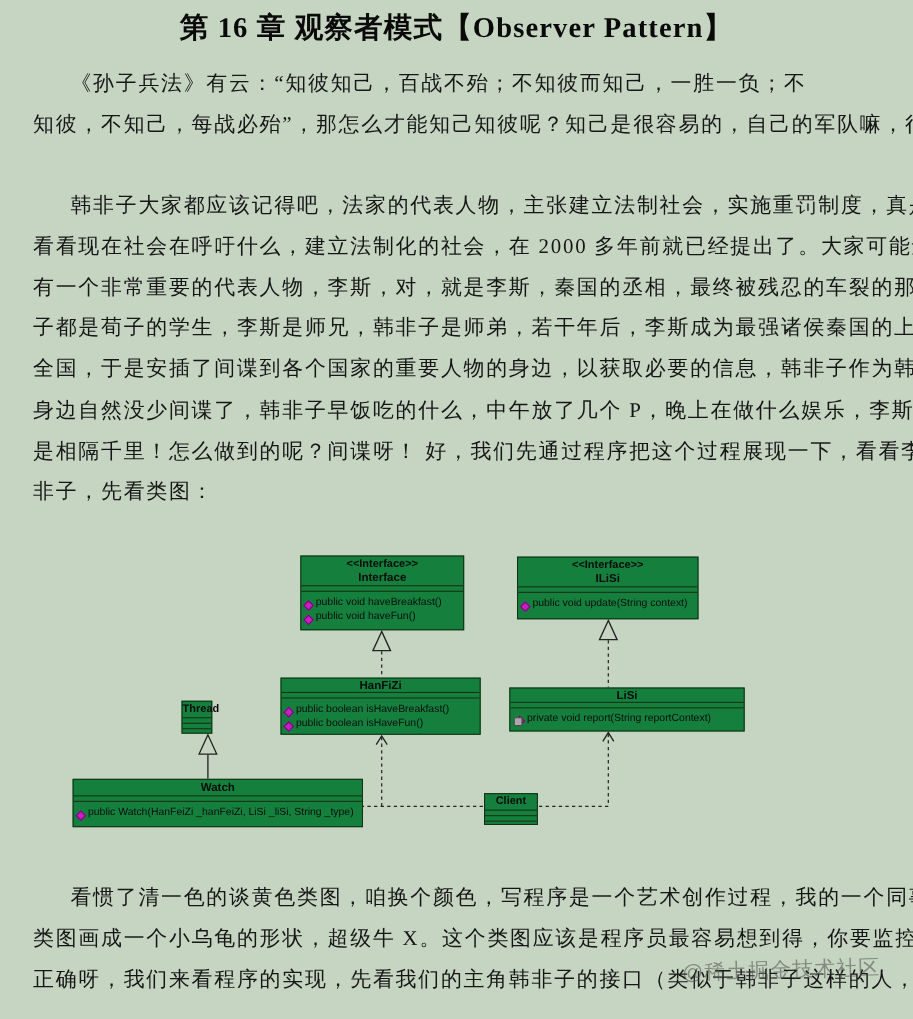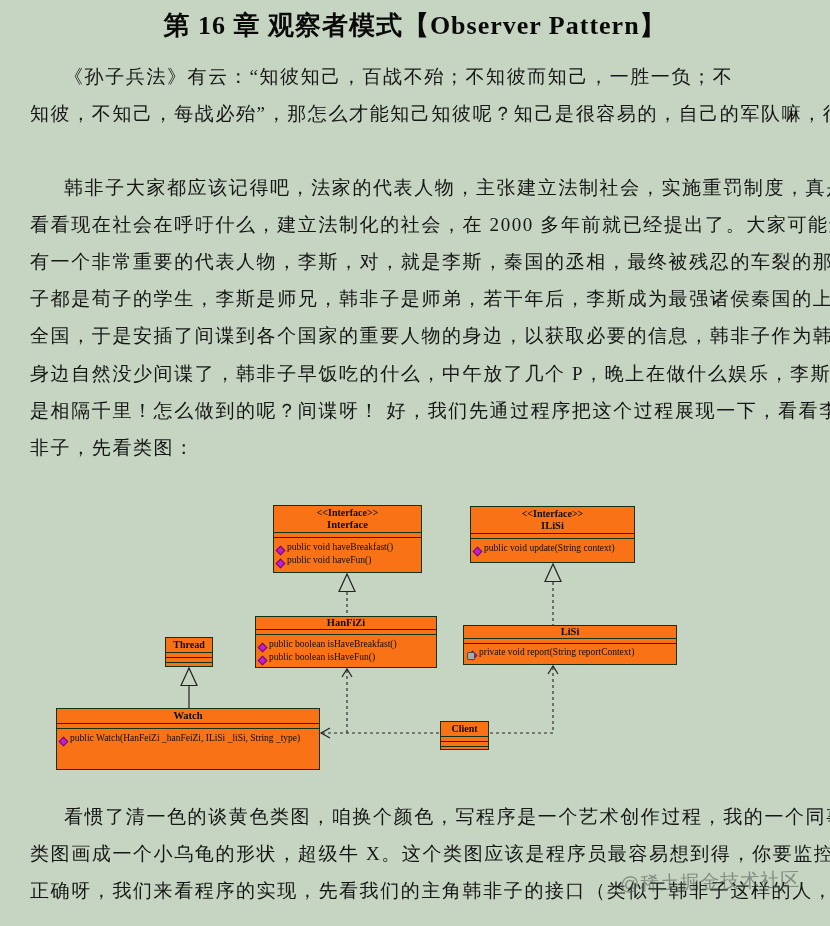--- a/index.html
+++ b/index.html
@@ -20,24 +20,24 @@
   .tline{
     position:absolute;left:30px;width:790px;height:26px;
     font-size:19px;letter-spacing:1.6px;line-height:24px;
     white-space:nowrap;overflow:visible;
   }
   .indent{padding-left:34px;}
   
   #connectors{position:absolute;left:0;top:0;z-index:1;pointer-events:none;}
   .uml-box{
     position:absolute;z-index:2;
-    background:#f97316;
+    background:#15803d;
     border:1.4px solid #143214;
     box-sizing:border-box;
-    font-family:Liberation Serif, serif;
+    font-family:Liberation Sans, sans-serif;
     color:#0c0c0c;
   }
   .uml-title{
     border-bottom:1.2px solid #143214;
     text-align:center;
     line-height:1.15;
     padding:1px 0;
   }
   .stereo{font-size:10px;font-weight:600;}
   .cname{font-size:10.5px;font-weight:700;}
@@ -172,37 +172,37 @@
       <div class="uml-method">
         <span class="lockwrap">
           <span class="micon"></span>
           <span class="lockbody"></span>
         </span>
         <span>private void report(String reportContext)</span>
       </div>
     </div>
   </div>
 
-  <div class="uml-box" style="left:165px;top:637px;width:48px;height:30px">
+  <div class="uml-box" style="left:165px;top:637px;width:28px;height:30px">
     <div class="uml-title" style="padding:1px 0">
       <div class="cname" style="font-size:10px">Thread</div>
     </div>
     <div class="uml-attr"></div>
     <div class="uml-attr2"></div>
   </div>
 
-  <div class="uml-box" style="left:56px;top:708px;width:264px;height:62px">
+  <div class="uml-box" style="left:66px;top:708px;width:264px;height:44px">
     <div class="uml-title" style="padding:1px 0">
       <div class="cname">Watch</div>
     </div>
     <div class="uml-attr"></div>
     <div class="uml-methods">
       <div class="uml-method">
         <span class="micon"></span>
-        <span>public Watch(HanFeiZi _hanFeiZi, ILiSi _liSi, String _type)</span>
+        <span>public Watch(HanFeiZi _hanFeiZi, LiSi _liSi, String _type)</span>
       </div>
     </div>
   </div>
 
   <div class="uml-box" style="left:440px;top:721px;width:49px;height:29px">
     <div class="uml-title" style="padding:1px 0">
       <div class="cname" style="font-size:10px">Client</div>
     </div>
     <div class="uml-attr"></div>
     <div class="uml-attr2"></div>

